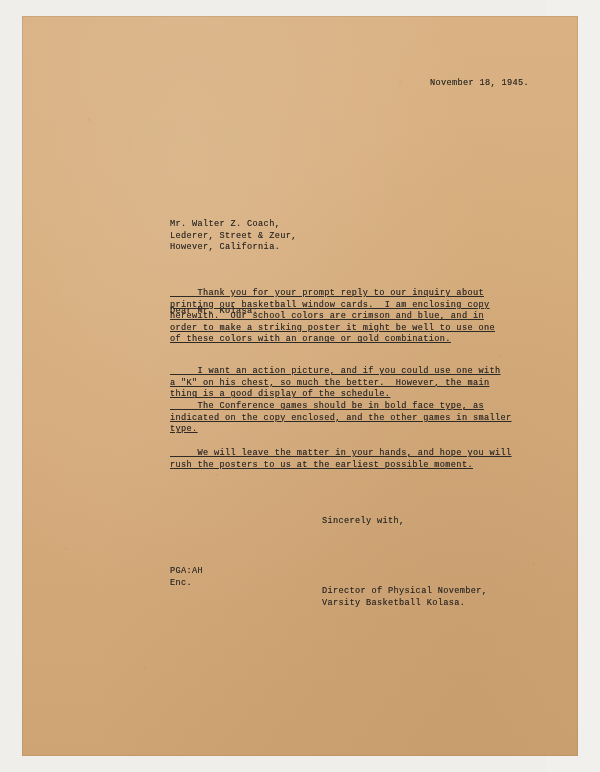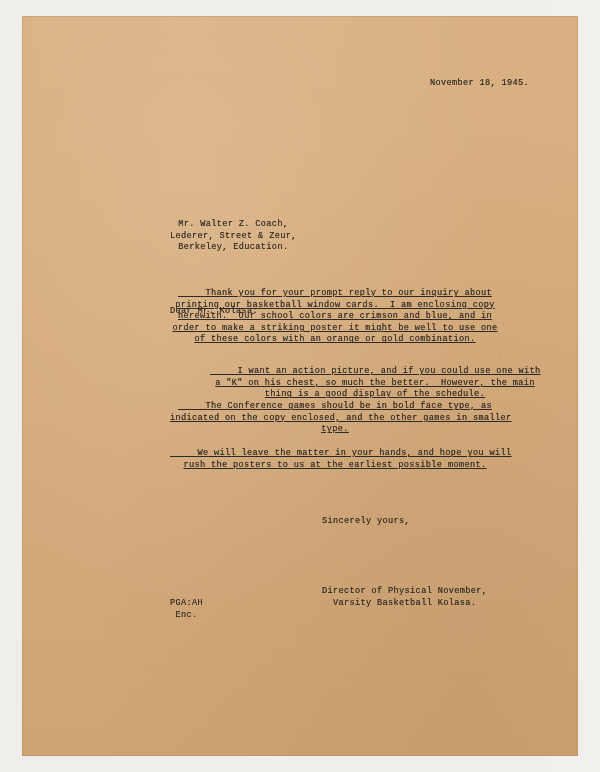--- a/index.html
+++ b/index.html
@@ -11,21 +11,20 @@
     height: 772px;
     background: #f2f0ec;
     font-family: "Liberation Mono", monospace;
     overflow: hidden;
   }
   #page {
     position: relative;
     width: 546px;
     height: 772px;
     background: #efeeea;
-    text-align: center;
   }
   
   #sheet {
     position: absolute;
     left: 22px;
     top: 16px;
     width: 556px;
     height: 740px;
     background:
       radial-gradient(ellipse at 30% 20%, rgba(255,255,255,0.10) 0%, rgba(255,255,255,0) 55%),
@@ -71,68 +70,68 @@
     left: 148px;
     top: 250px;
     margin-top: 40px;
   }
   .para {
     left: 148px;
     width: 330px;
     text-decoration: underline;
   }
   #p1 { top: 272px; }
-  #p2 { top: 350px; margin-left: 40px; }
+  #p2 { top: 350px; }
   #p3 { top: 385px; }
   #p4 { top: 432px; }
   #closing {
     left: 300px;
     top: 500px;
   }
   #signature-block {
     left: 300px;
     top: 570px;
   }
   #initials-block {
     left: 148px;
-    top: 582px;
+    top: 550px;
   }
 </style>
 </head>
 <body>
 
 <div id="page">
   <div id="sheet">
 
     <div class="typed" id="date">November 18, 1945.</div>
 
     <div class="typed" id="address"><span>Mr. Walter Z. Coach,</span>
 <span>Lederer, Street &amp; Zeur,</span>
-<span>Berkeley, Education.</span></div>
+<span>However, California.</span></div>
 
     <div class="typed" id="salutation">Dear Mr. Kolasa:</div>
 
     <div class="typed para" id="p1">     Thank you for your prompt reply to our inquiry about
 printing our basketball window cards.  I am enclosing copy
 herewith.  Our school colors are crimson and blue, and in
 order to make a striking poster it might be well to use one
 of these colors with an orange or gold combination.</div>
 
     <div class="typed para" id="p2">     I want an action picture, and if you could use one with
 a "K" on his chest, so much the better.  However, the main
 thing is a good display of the schedule.</div>
 
     <div class="typed para" id="p3">     The Conference games should be in bold face type, as
 indicated on the copy enclosed, and the other games in smaller
 type.</div>
 
     <div class="typed para" id="p4">     We will leave the matter in your hands, and hope you will
 rush the posters to us at the earliest possible moment.</div>
 
-    <div class="typed" id="closing">Sincerely yours,</div>
+    <div class="typed" id="closing">Sincerely with,</div>
 
     <div class="typed" id="signature-block"><span>Director of Physical November,</span>
 <span>Varsity Basketball Kolasa.</span></div>
 
     <div class="typed" id="initials-block"><span>PGA:AH</span>
 <span>Enc.</span></div>
 
   </div>
 </div>
 

